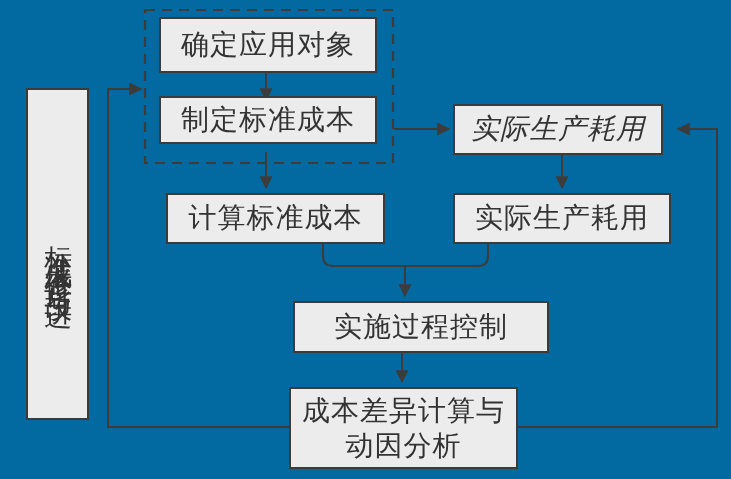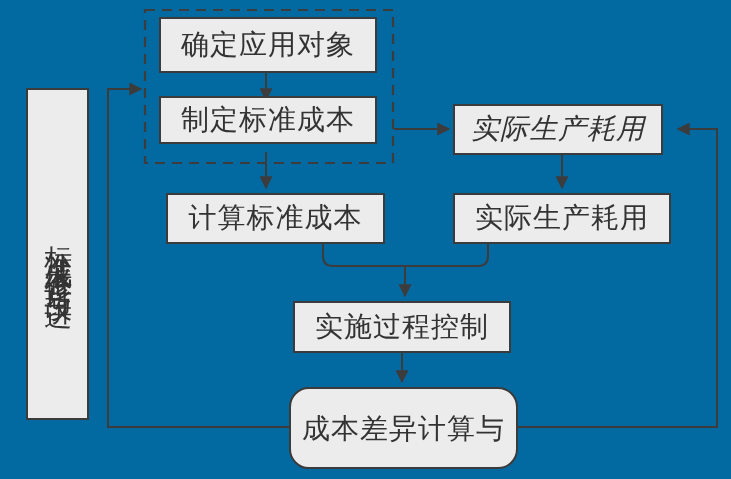--- a/index.html
+++ b/index.html
@@ -19,21 +19,21 @@
     color:#333333;
     display:flex;
     align-items:center;
     justify-content:center;
     text-align:center;
     font-size:28px;
     line-height:1.3;
     letter-spacing:1px;
     white-space:nowrap;
   }
-  .node.multiline{white-space:normal;line-height:1.25;border-radius:20px;}
+  .node.multiline{white-space:normal;line-height:1.25;}
   .side-label{
     writing-mode:vertical-rl;
     text-orientation:upright;
     letter-spacing:7px;
     font-size:28px;
   }
   svg.wires{
     position:absolute;
     left:0;top:0;
     pointer-events:none;
@@ -88,23 +88,24 @@
   </div>
 
   <div class="node" style="left:166px;top:193px;width:219px;height:51px;">
     <span>计算标准成本</span>
   </div>
 
   <div class="node" style="left:453px;top:193px;width:218px;height:51px;">
     <span>实际生产耗用</span>
   </div>
 
-  <div class="node" style="left:293px;top:301px;width:218px;height:52px;">
+  <div class="node" style="left:293px;top:301px;width:256px;height:52px;">
     <span>实施过程控制</span>
   </div>
 
   <div class="node multiline" style="left:289px;top:387px;width:229px;height:82px;">
     <span>
       <span style="display:block;">成本差异计算与</span>
+      <span style="display:block;">动因分析</span>
     </span>
   </div>
 
 </div>
 
 </body></html>

